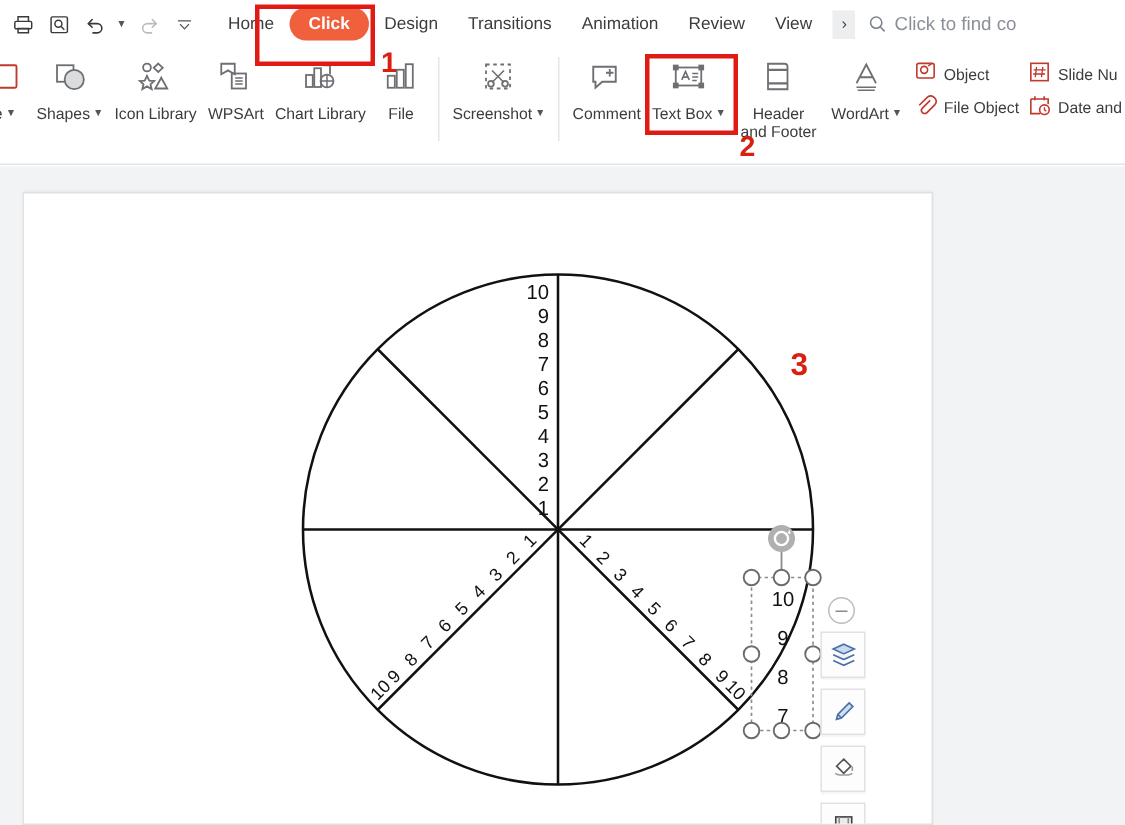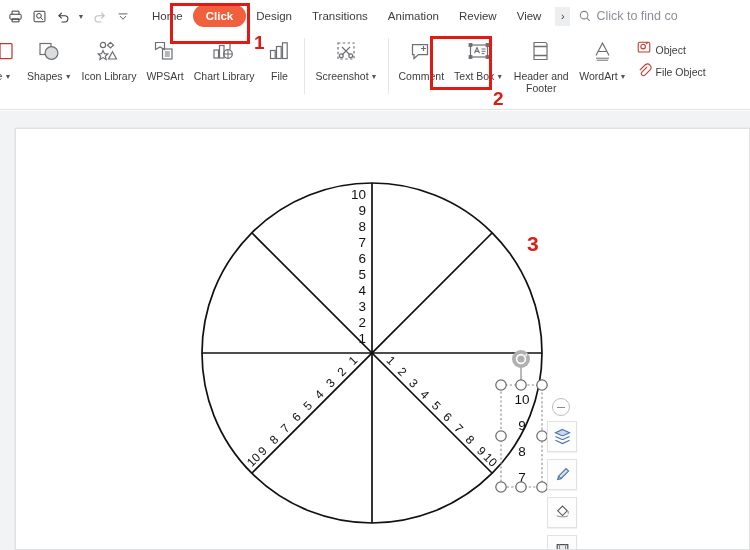--- a/index.html
+++ b/index.html
@@ -73,21 +73,21 @@
     position:absolute; color:#d81f11; font-weight:bold; font-size:19px;
     font-family:"Liberation Sans", sans-serif; line-height:1;
   }
 
   
   .workspace {
     position:absolute; left:0; top:111px; width:750px; height:439px;
     background:#f2f3f5;
   }
   .slide {
-    position:absolute; left:15px; top:17px; width:735px; height:422px;
+    position:absolute; left:15px; top:17px; width:607px; height:422px;
     background:#ffffff; border:1px solid #e0e1e3;
     box-shadow: 0 0 2px rgba(0,0,0,0.10);
     overflow:hidden;
   }
   .slidecanvas { position:absolute; left:0; top:0; width:735px; height:422px; }
 
   
   .float-tb { position:absolute; left:531px; top:292px; width:30px; }
   .ftb-btn {
     width:30px; height:31px; background:#fdfdfd; border:1px solid #e2e2e2;
@@ -314,20 +314,39 @@
           <span>Object</span>
         </div>
         <div class="rsmall">
           <svg width="16" height="16" viewBox="0 0 18 18" fill="none" stroke="#c0392b" stroke-width="1.2">
             <path d="M12.5 5.5L6.7 11.3a2.4 2.4 0 0 0 3.4 3.4l6-6a4 4 0 0 0-5.6-5.6L4.3 9.2"></path>
           </svg>
           <span>File Object</span>
         </div>
       </div>
 
+      <div class="rsmall-col">
+        <div class="rsmall">
+          <svg width="16" height="16" viewBox="0 0 18 18" fill="none" stroke="#c0392b" stroke-width="1.2">
+            <rect x="2.5" y="2.5" width="13" height="13"></rect>
+            <path d="M6.8 5.2L5.8 12.8M11.5 5.2l-1 7.6M4.6 7.4h9M4.2 10.5h9" stroke-width="1"></path>
+          </svg>
+          <span>Slide Nu</span>
+        </div>
+        <div class="rsmall">
+          <svg width="16" height="16" viewBox="0 0 18 18" fill="none" stroke="#c0392b" stroke-width="1.2">
+            <path d="M2.5 4.5h13v4"></path>
+              <path d="M2.5 4.5v11h7"></path>
+            <path d="M5.5 2.5v3M12.5 2.5v3"></path>
+            <circle cx="12.7" cy="12.5" r="3.6"></circle>
+              <path d="M12.7 10.6v2.1l1.4.9" stroke-width="1"></path>
+          </svg>
+          <span>Date and</span>
+        </div>
+      </div>
 
     </div>
   </div>
 
   <div class="redbox" style="left:170px; top:3px; width:80px; height:41px;"></div>
   <div class="rednum" style="left:254px; top:33px;">1</div>
 
   <div class="redbox" style="left:430px; top:36px; width:62px; height:54px;"></div>
   <div class="rednum" style="left:493px; top:89px;">2</div>
 

